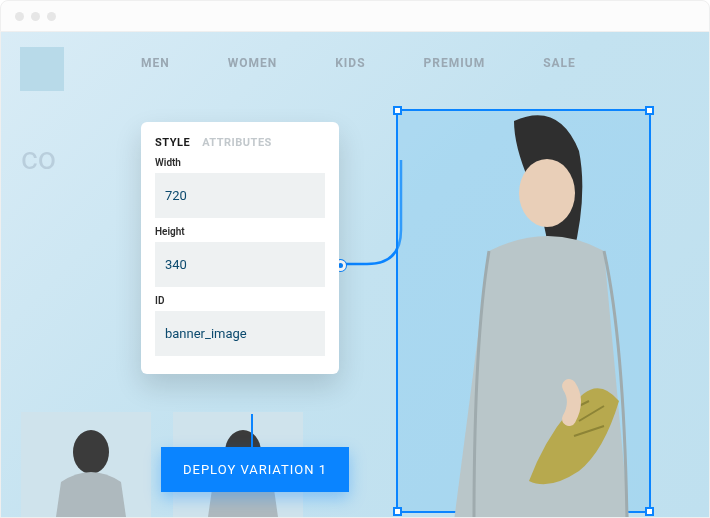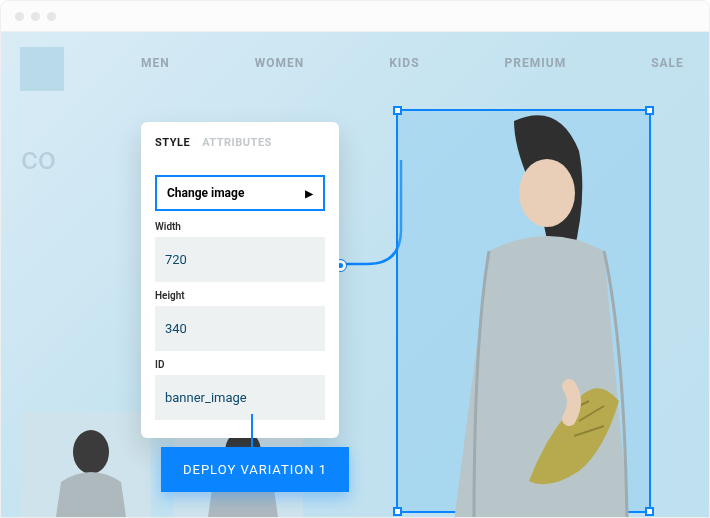--- a/index.html
+++ b/index.html
@@ -1,35 +1,35 @@
 <!DOCTYPE html>
 <html><head>
 <meta charset="utf-8">
 <style>
 *{box-sizing:border-box;margin:0;padding:0;font-family:-apple-system,BlinkMacSystemFont,"Segoe UI",Roboto,Helvetica,Arial,sans-serif}
 body{width:710px;height:518px;overflow:hidden;background:#fff}
 .chrome{height:32px;background:#fcfcfc;border:1px solid #efefef;border-radius:8px 8px 0 0;display:flex;align-items:center;padding-left:14px;gap:7px}
 .dot{width:9px;height:9px;border-radius:50%;background:#e6e6e6}
 .viewport{position:relative;height:486px;border:1px solid #efefef;border-top:none;background:linear-gradient(135deg,#d9ecf6 0%,#c3e2f0 50%,#bfe0ef 100%);overflow:hidden}
 .logo-block{position:absolute;left:19px;top:15px;width:44px;height:44px;background:#b8dae9}
-.nav{position:absolute;top:24px;left:140px;display:flex;gap:85px}
+.nav{position:absolute;top:24px;left:140px;display:flex;gap:58px}
 .nav span{font-size:12px;font-weight:700;color:#9aa8b3;letter-spacing:1px}
 .hero-text{position:absolute;left:20px;top:110px;color:#b9cedc}
 .hero-text .l1{font-size:42px;line-height:1}
 .hero-text .l2{font-size:32px;line-height:1}
 .cta{position:absolute;left:20px;top:220px;background:#b0bec7;color:#fff;font-weight:700;font-size:13px;letter-spacing:1px;padding:12px 18px}
 .thumbs{position:absolute;left:20px;top:380px;display:flex;gap:22px}
 .thumb{width:130px;height:140px;background:#cfe3ec;position:relative;overflow:hidden}
 .thumb svg{position:absolute;inset:0}
 .selframe{position:absolute;left:395px;top:77px;width:255px;height:404px;border:2px solid #0a84ff;background:rgba(124,198,242,.35)}
 .handle{position:absolute;width:9px;height:9px;background:#fff;border:2px solid #0a84ff}
 .h-tl{left:-5px;top:-5px}.h-tr{right:-5px;top:-5px}.h-bl{left:-5px;bottom:-5px}.h-br{right:-5px;bottom:-5px}
 .model{position:absolute;right:-10px;top:-10px;width:240px;height:420px}
 .panel{position:absolute;left:140px;top:90px;width:198px;background:#fff;border-radius:6px;box-shadow:0 12px 28px rgba(0,0,0,.14);padding:14px 14px 18px}
-.tabs{display:flex;gap:12px;margin-bottom:26px}
+.tabs{display:flex;gap:12px;margin-bottom:0}
 .tab{font-size:11px;font-weight:700;letter-spacing:.5px;color:#c2c8cc;cursor:pointer}
 .tab.active{color:#1a1a1a}
 .change-img{border:2px solid #0a84ff;padding:9px 10px;display:flex;justify-content:space-between;align-items:center;font-size:12px;font-weight:700;cursor:pointer;margin-bottom:10px}
 .caret{font-size:10px}
 .field-label{font-size:10px;font-weight:600;color:#2b2b2b;margin:8px 0 5px}
 .field{background:#eef1f2;color:#0c4a6e;font-size:13px;padding:15px 10px;border:none;width:100%}
 .connector{position:absolute;left:338px;top:128px;width:70px;height:120px;pointer-events:none}
 .conn-dot{position:absolute;left:334px;top:228px;width:11px;height:11px;border-radius:50%;background:#0a84ff;border:3px solid #fff;box-shadow:0 0 0 1px #0a84ff}
 .deploy{position:absolute;left:160px;top:415px;background:#0a84ff;color:#fff;font-weight:400;font-size:13px;letter-spacing:1px;padding:15px 22px;border:none;cursor:pointer;box-shadow:0 6px 16px rgba(10,132,255,.35)}
 .deploy-line{position:absolute;left:250px;top:382px;width:2px;height:36px;background:#0a84ff}
@@ -96,24 +96,20 @@
       <path d="M150 310 L170 300 M160 320 L185 305 M155 335 L185 325" stroke="#8d8436" stroke-width="2"></path>
       <path d="M150 285 Q160 300 150 318" fill="none" stroke="#e9cfb8" stroke-width="14" stroke-linecap="round"></path>
     </svg>
   </div>
 
   <div class="panel">
     <div class="tabs">
       <span class="tab active">STYLE</span>
       <span class="tab">ATTRIBUTES</span>
     </div>
-    <div class="change-img">
-      <span>Change image</span>
-      <span class="caret">▶</span>
-    </div>
     <div class="field-label">Width</div>
     <input class="field" value="720" style="">
     <div class="field-label">Height</div>
     <input class="field" value="340" style="">
     <div class="field-label">ID</div>
     <input class="field" value="banner_image" style="">
   </div>
 
   <div class="deploy-line"></div>
   <button class="deploy">DEPLOY VARIATION 1</button>

